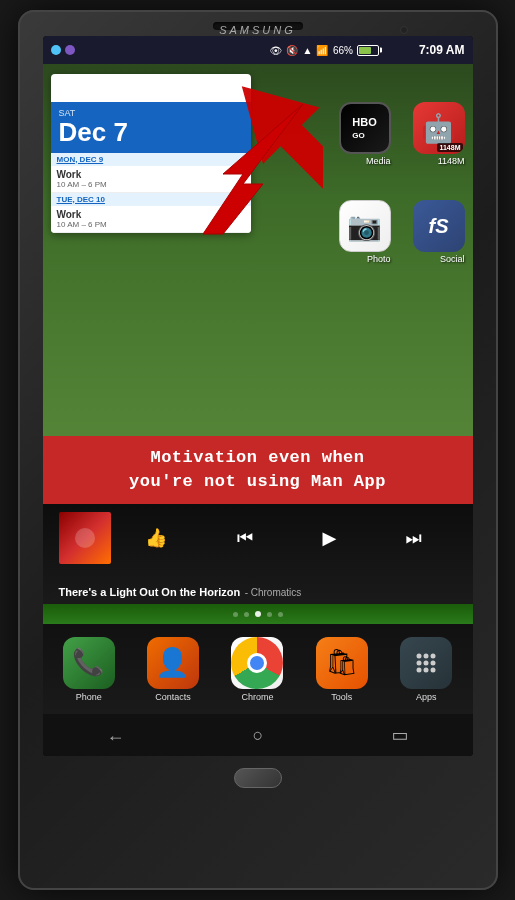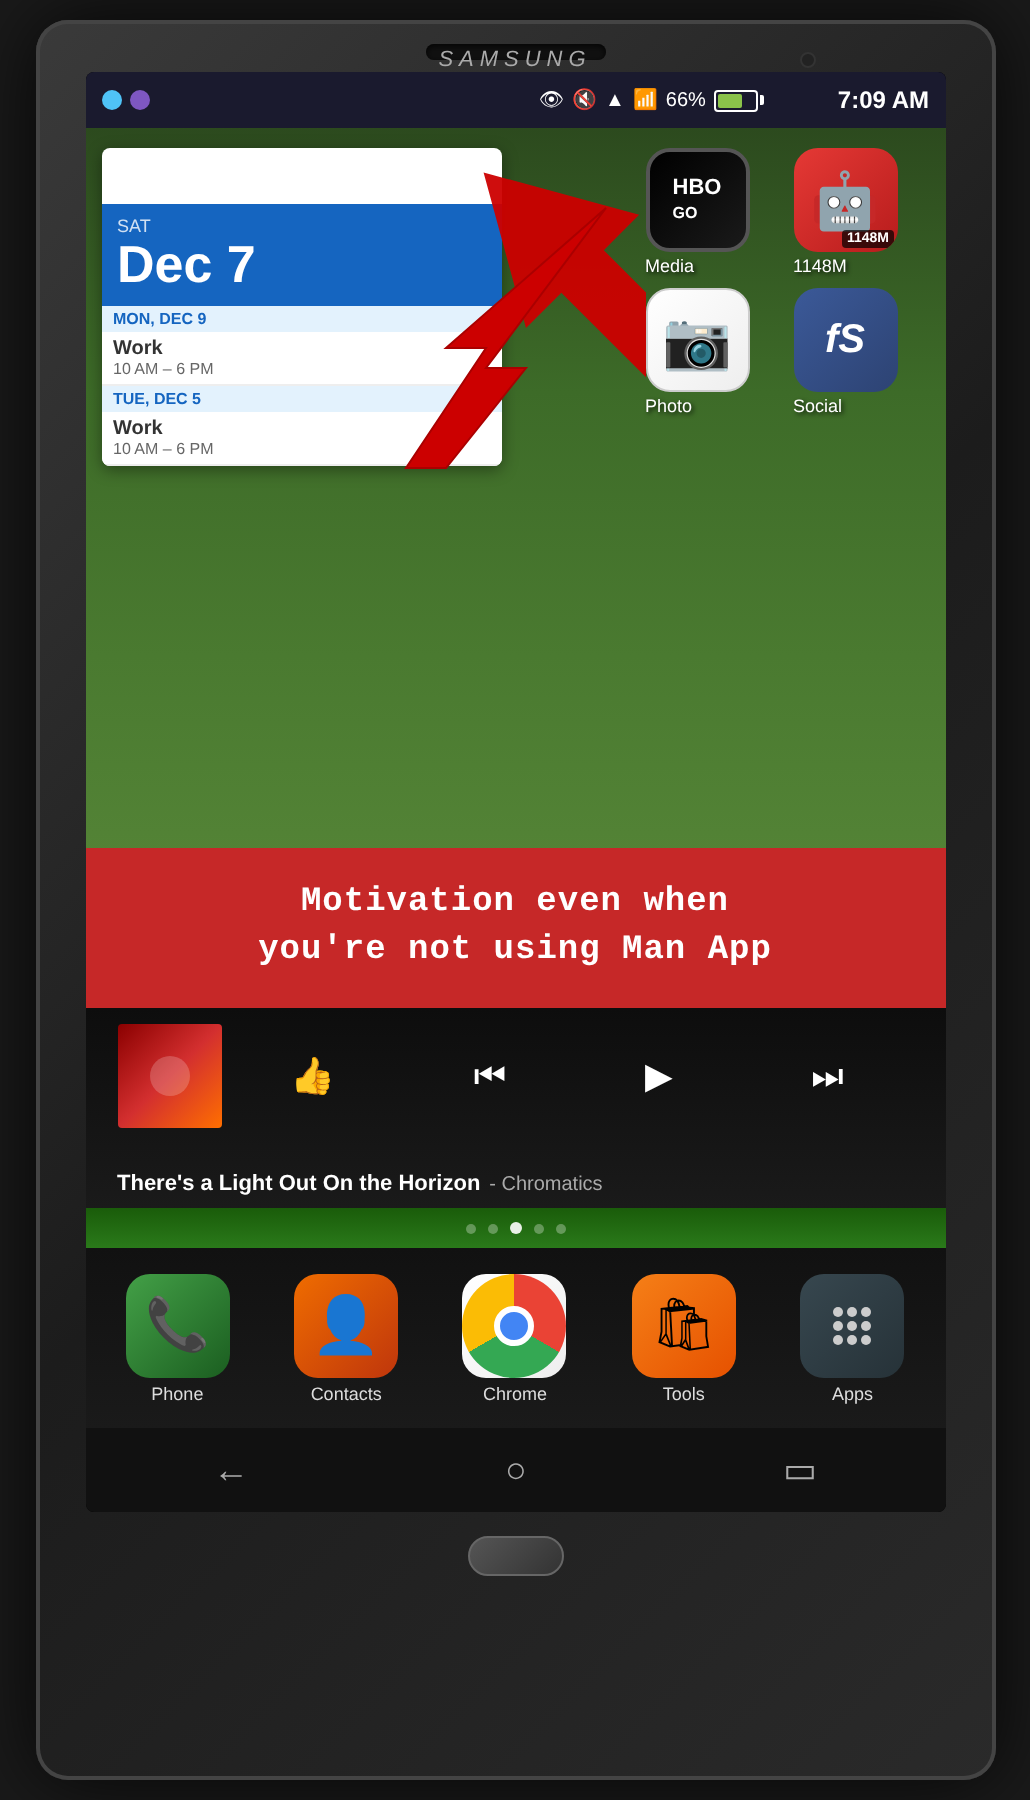--- a/index.html
+++ b/index.html
@@ -176,20 +176,21 @@
     }
     .cal-event-row {
       border-bottom: 1px solid #eee;
     }
     .cal-event-header {
       background: #e3f2fd;
       font-size: 8px;
       color: #1565C0;
       padding: 2px 6px;
       font-weight: bold;
+      text-decoration: underline;
     }
     .cal-event-item {
       padding: 3px 6px;
       background: #fff;
     }
     .cal-event-title {
       font-size: 10px;
       font-weight: bold;
       color: #333;
     }
@@ -202,22 +203,23 @@
       position: absolute;
       top: 10px;
       right: 8px;
       display: grid;
       grid-template-columns: 68px 68px;
       gap: 6px;
     }
     .app-icon {
       display: flex;
       flex-direction: column;
-      align-items: flex-start;
+      align-items: flex-end;
       gap: 2px;
+      margin-top: 28px;
     }
     .app-icon-img {
       width: 52px;
       height: 52px;
       border-radius: 12px;
       display: flex;
       align-items: center;
       justify-content: center;
       font-size: 10px;
       font-weight: bold;
@@ -266,21 +268,21 @@
       top: 20px;
       left: 100px;
       z-index: 5;
     }
     
     .red-banner {
       position: absolute;
       bottom: 0;
       left: 0;
       right: 0;
-      height: 80px;
+      height: 68px;
       background: #c62828;
       display: flex;
       flex-direction: column;
       align-items: center;
       justify-content: center;
       z-index: 20;
     }
     .banner-text {
       color: #fff;
       font-size: 17px;
@@ -491,21 +493,21 @@
           <div class="cal-date-big">Dec 7</div>
         </div>
         <div class="cal-event-row">
           <div class="cal-event-header">MON, DEC 9</div>
           <div class="cal-event-item">
             <div class="cal-event-title">Work</div>
             <div class="cal-event-time">10 AM – 6 PM</div>
           </div>
         </div>
         <div class="cal-event-row">
-          <div class="cal-event-header">TUE, DEC 5</div>
+          <div class="cal-event-header">TUE, DEC 10</div>
           <div class="cal-event-item">
             <div class="cal-event-title">Work</div>
             <div class="cal-event-time">10 AM – 6 PM</div>
           </div>
         </div>
       </div>
 
       <div class="app-icons-grid">
 
         <div class="app-icon">

